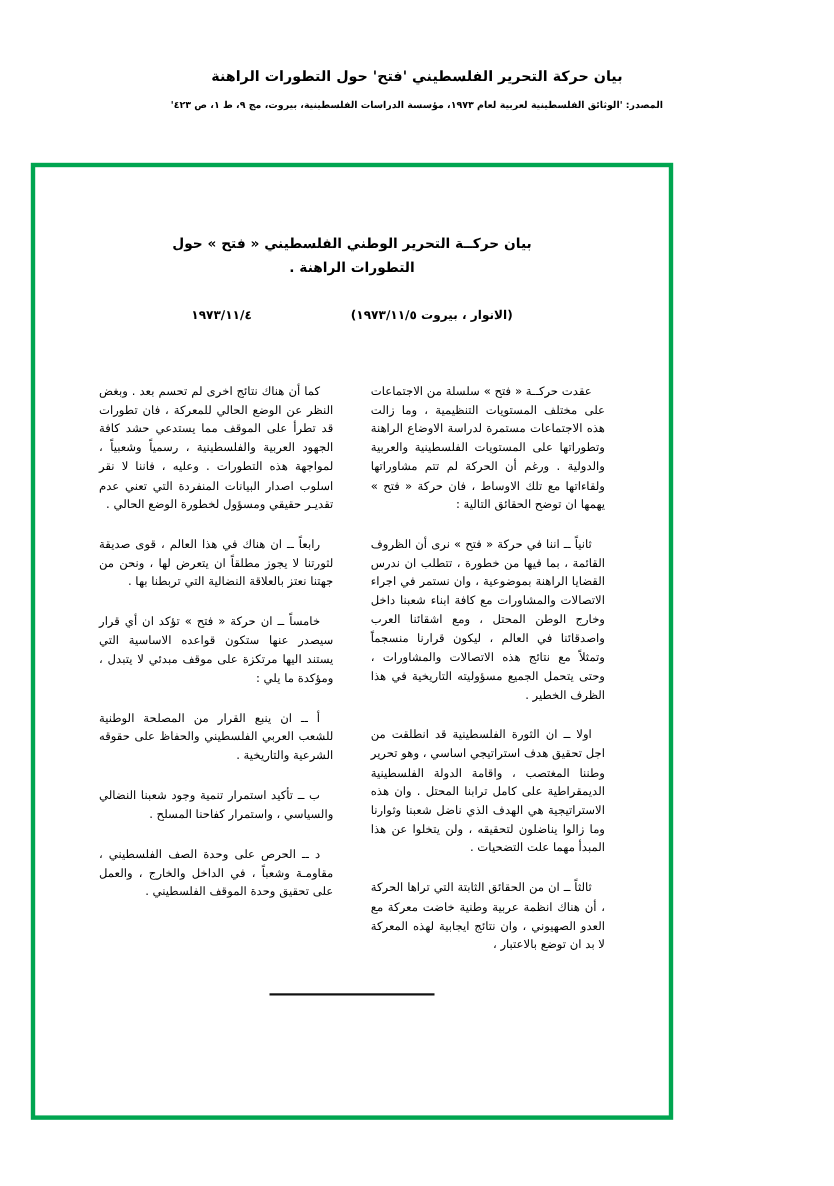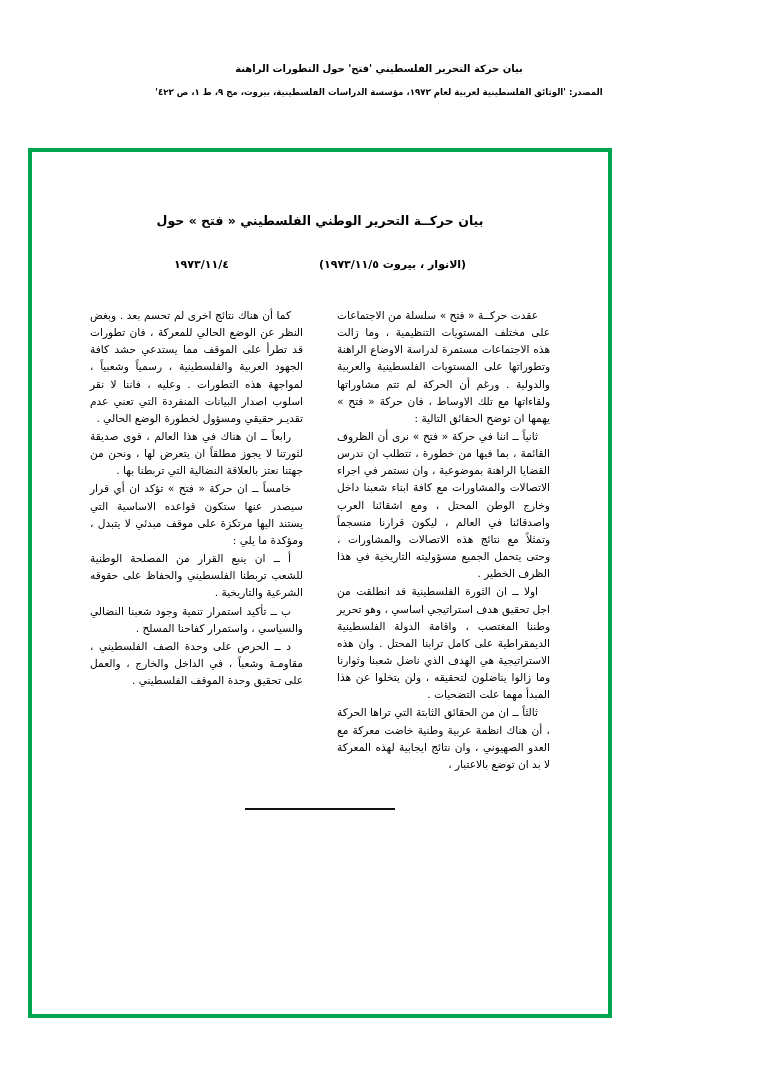--- a/index.html
+++ b/index.html
@@ -21,21 +21,21 @@
   }
   
   .doc-header {
     position: absolute;
     top: 62px;
     left: 0;
     right: 0;
     text-align: center;
   }
   .doc-title {
-    font-size: 10px;
+    font-size: 13px;
     font-weight: bold;
     letter-spacing: 0.2px;
     line-height: 1.4;
     direction: rtl;
   }
   .doc-source {
     margin-top: 11px;
     font-size: 8.6px;
     font-weight: bold;
     direction: rtl;
@@ -98,20 +98,21 @@
     line-height: 1.62;
     text-align: justify;
     text-justify: inter-word;
     direction: rtl;
   }
   .col p {
     margin: 0 0 1px 0;
   }
   .col p.indent {
     text-indent: 12px;
+    margin-top: 19px;
   }
   .rule {
     margin: 34px auto 0 auto;
     width: 150px;
     height: 1.6px;
     background: #111;
   }
   .rule-wrap {
     width: 100%;
     display: flex;
@@ -133,41 +134,42 @@
     <div class="doc-source">المصدر: 'الوثائق الفلسطينية لعربية لعام ١٩٧٣، مؤسسة الدراسات الفلسطينية، بيروت، مج ٩، ط ١، ص ٤٢٣'</div>
   </div>
 
   <div class="frame">
     <div class="frame-inner">
 
       <div class="scan">
 
         <div class="scan-title">
           <span>بيان حركــة التحرير الوطني الفلسطيني « فتح » حول</span>
+          <span class="l2">التطورات الراهنة .</span>
         </div>
 
         <div class="date-row">
           <span>(الانوار ، بيروت ١٩٧٣/١١/٥)</span>
           <span>١٩٧٣/١١/٤</span>
         </div>
 
         <div class="columns">
 
           <div class="col">
             <p class="indent">عقدت حركــة « فتح » سلسلة من الاجتماعات على مختلف المستويات التنظيمية ، وما زالت هذه الاجتماعات مستمرة لدراسة الاوضاع الراهنة وتطوراتها على المستويات الفلسطينية والعربية والدولية . ورغم أن الحركة لم تتم مشاوراتها ولقاءاتها مع تلك الاوساط ، فان حركة « فتح » يهمها ان توضح الحقائق التالية :</p>
             <p class="indent">ثانياً ــ اننا في حركة « فتح » نرى أن الظروف القائمة ، بما فيها من خطورة ، تتطلب ان ندرس القضايا الراهنة بموضوعية ، وان نستمر في اجراء الاتصالات والمشاورات مع كافة ابناء شعبنا داخل وخارج الوطن المحتل ، ومع اشقائنا العرب واصدقائنا في العالم ، ليكون قرارنا منسجماً وتمثلاً مع نتائج هذه الاتصالات والمشاورات ، وحتى يتحمل الجميع مسؤوليته التاريخية في هذا الظرف الخطير .</p>
             <p class="indent">اولا ــ ان الثورة الفلسطينية قد انطلقت من اجل تحقيق هدف استراتيجي اساسي ، وهو تحرير وطننا المغتصب ، واقامة الدولة الفلسطينية الديمقراطية على كامل ترابنا المحتل . وان هذه الاستراتيجية هي الهدف الذي ناضل شعبنا وثوارنا وما زالوا يناضلون لتحقيقه ، ولن يتخلوا عن هذا المبدأ مهما علت التضحيات .</p>
             <p class="indent">ثالثاً ــ ان من الحقائق الثابتة التي تراها الحركة ، أن هناك انظمة عربية وطنية خاضت معركة مع العدو الصهيوني ، وان نتائج ايجابية لهذه المعركة لا بد ان توضع بالاعتبار ،</p>
           </div>
 
           <div class="col">
             <p class="indent">كما أن هناك نتائج اخرى لم تحسم بعد . وبغض النظر عن الوضع الحالي للمعركة ، فان تطورات قد تطرأ على الموقف مما يستدعي حشد كافة الجهود العربية والفلسطينية ، رسمياً وشعبياً ، لمواجهة هذه التطورات . وعليه ، فاننا لا نقر اسلوب اصدار البيانات المنفردة التي تعني عدم تقديـر حقيقي ومسؤول لخطورة الوضع الحالي .</p>
             <p class="indent">رابعاً ــ ان هناك في هذا العالم ، قوى صديقة لثورتنا لا يجوز مطلقاً ان يتعرض لها ، ونحن من جهتنا نعتز بالعلاقة النضالية التي تربطنا بها .</p>
             <p class="indent">خامساً ــ ان حركة « فتح » تؤكد ان أي قرار سيصدر عنها ستكون قواعده الاساسية التي يستند اليها مرتكزة على موقف مبدئي لا يتبدل ، ومؤكدة ما يلي :</p>
-            <p class="indent">أ ــ ان ينبع القرار من المصلحة الوطنية للشعب تربطنا الفلسطيني والحفاظ على حقوقه الشرعية والتاريخية .</p>
+            <p class="indent">أ ــ ان ينبع القرار من المصلحة الوطنية للشعب العربي الفلسطيني والحفاظ على حقوقه الشرعية والتاريخية .</p>
             <p class="indent">ب ــ تأكيد استمرار تنمية وجود شعبنا النضالي والسياسي ، واستمرار كفاحنا المسلح .</p>
             <p class="indent">د ــ الحرص على وحدة الصف الفلسطيني ، مقاومـة وشعباً ، في الداخل والخارج ، والعمل على تحقيق وحدة الموقف الفلسطيني .</p>
           </div>
 
         </div>
 
         <div class="rule-wrap">
           <div class="rule-holder">
             <div class="rule"></div>
           </div>

